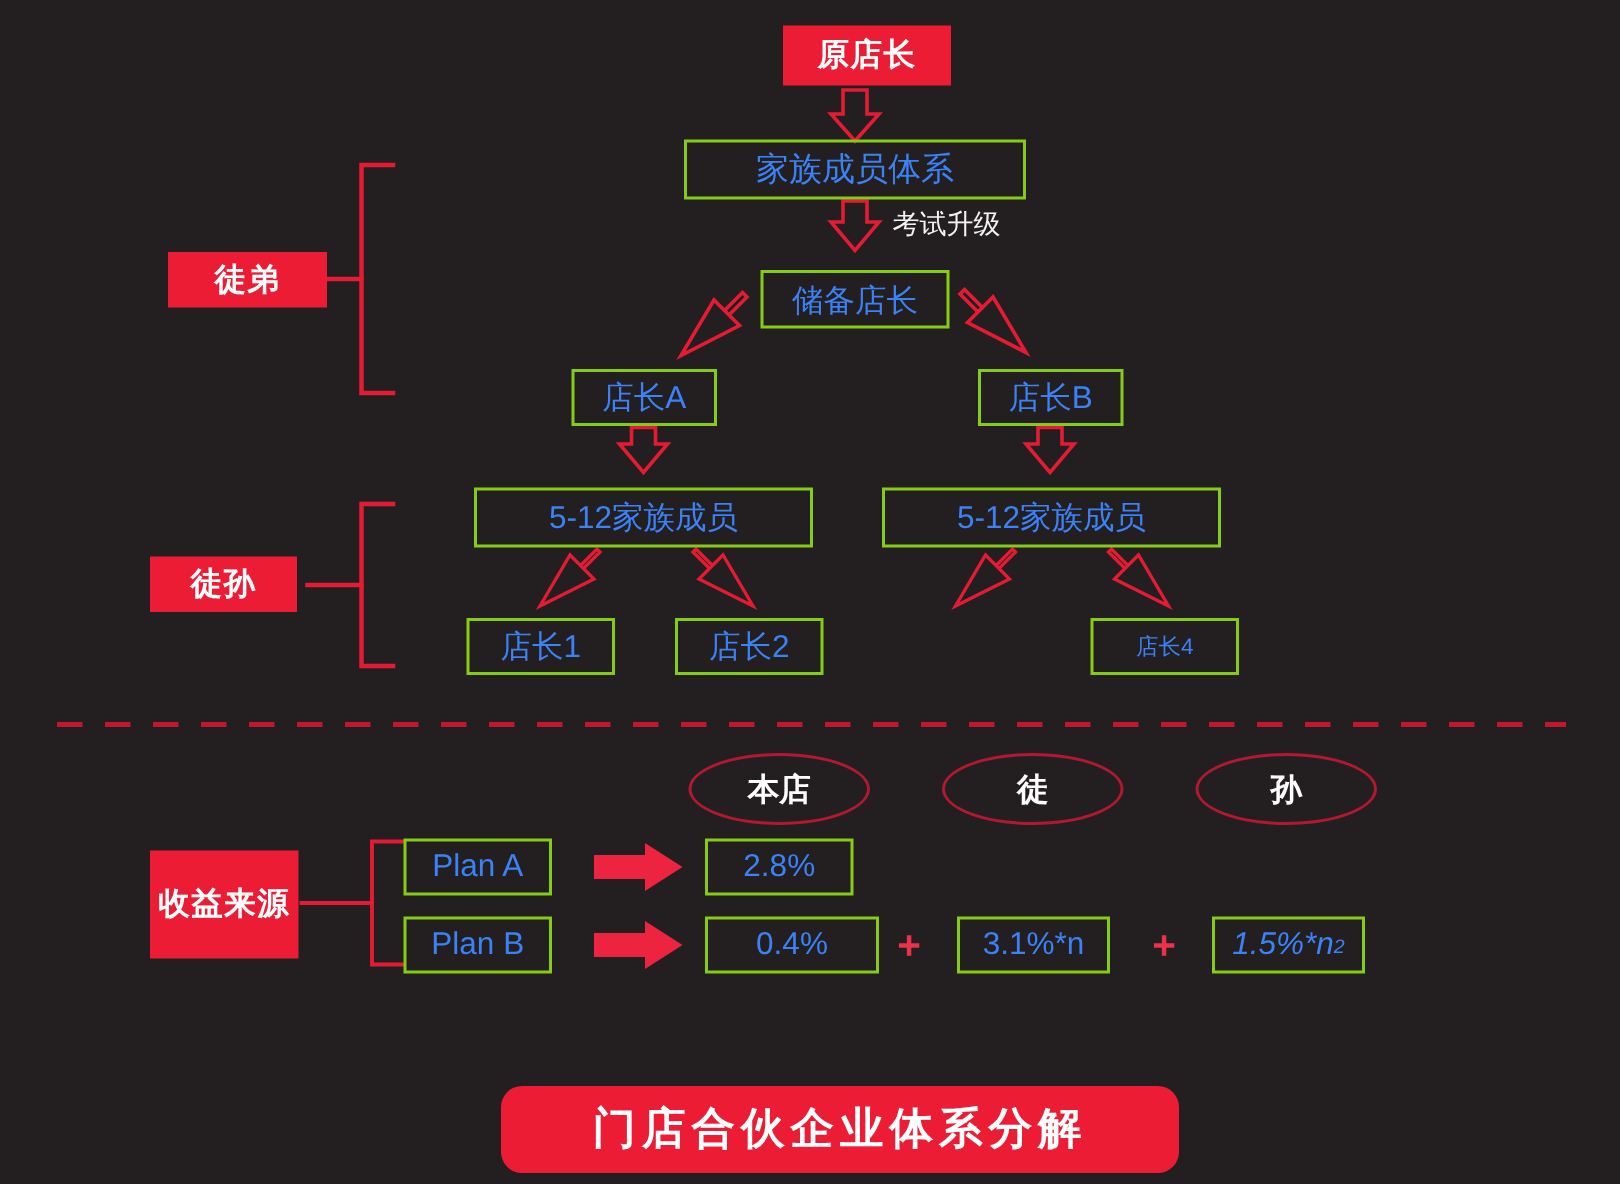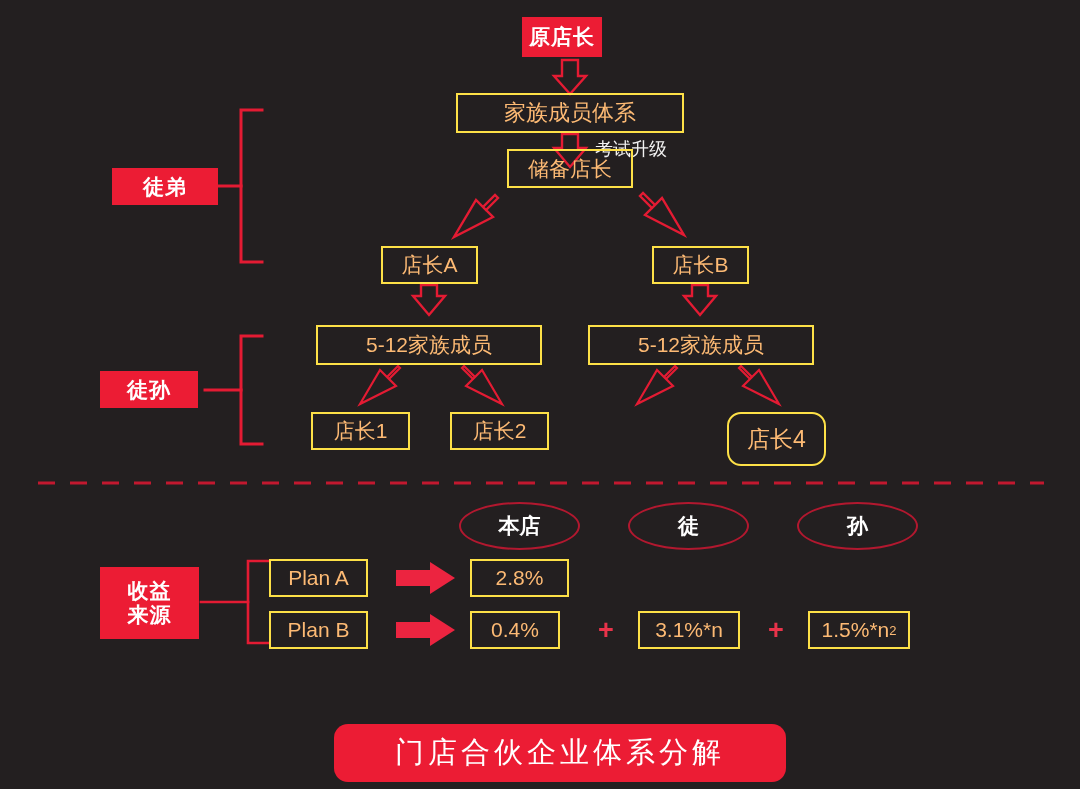--- a/index.html
+++ b/index.html
@@ -27,22 +27,22 @@
     display: flex;
     align-items: center;
     justify-content: center;
     text-align: center;
     line-height: 1.12;
     letter-spacing: 1px;
   }
 
   
   .obox {
-    border: 2px solid #fde047;
-    color: #fdba74;
+    border: 2px solid #84cc16;
+    color: #3b82f6;
     display: flex;
     align-items: center;
     justify-content: center;
     text-align: center;
     background: transparent;
     white-space: nowrap;
   }
 
   
   .ell {
@@ -73,21 +73,21 @@
   }
 
   
   .banner {
     background: #ec1c34;
     color: #ffffff;
     border-radius: 14px;
     display: flex;
     align-items: center;
     justify-content: center;
-    font-weight: normal;
+    font-weight: bold;
     letter-spacing: 4px;
   }
 
   svg.abs { overflow: visible; }
   .sup { font-size: 0.62em; vertical-align: super; }
 </style>
 </head>
 <body>
 
 <div id="stage">
@@ -156,33 +156,33 @@
 
     <g fill="#ec2440">
       <path d="M396 570 L430 570 L430 562 L455 578 L430 594 L430 586 L396 586 Z"></path>
     </g>
 
     <g fill="#ec2440">
       <path d="M396 622 L430 622 L430 614 L455 630 L430 646 L430 638 L396 638 Z"></path>
     </g>
   </svg>
 
-  <div class="abs chip" style="left:522px;top:17px;width:80px;height:40px;font-size:21px;">
+  <div class="abs chip" style="left:522px;top:17px;width:112px;height:40px;font-size:21px;">
     <span>原店长</span>
   </div>
 
   <div class="abs obox" style="left:456px;top:93px;width:228px;height:40px;font-size:22px;">
     <span>家族成员体系</span>
   </div>
 
   <div class="abs txt" style="left:595px;top:136px;width:110px;height:26px;font-size:18px;justify-content:flex-start;">
     <span>考试升级</span>
   </div>
 
-  <div class="abs obox" style="left:507px;top:149px;width:126px;height:39px;font-size:21px;">
+  <div class="abs obox" style="left:507px;top:180px;width:126px;height:39px;font-size:21px;">
     <span>储备店长</span>
   </div>
 
   <div class="abs obox" style="left:381px;top:246px;width:97px;height:38px;font-size:21px;">
     <span>店长A</span>
   </div>
 
   <div class="abs obox" style="left:652px;top:246px;width:97px;height:38px;font-size:21px;justify-content:center;">
     <span>店长B</span>
   </div>
@@ -194,70 +194,70 @@
   <div class="abs obox" style="left:588px;top:325px;width:226px;height:40px;font-size:21px;">
     <span>5-12家族成员</span>
   </div>
 
   <div class="abs obox" style="left:311px;top:412px;width:99px;height:38px;font-size:21px;">
     <span>店长1</span>
   </div>
   <div class="abs obox" style="left:450px;top:412px;width:99px;height:38px;font-size:21px;">
     <span>店长2</span>
   </div>
-  <div class="abs obox" style="left:727px;top:412px;width:99px;height:54px;font-size:23px;border-radius:14px;">
+  <div class="abs obox" style="left:727px;top:412px;width:99px;height:38px;font-size:15px;">
     <span>店长4</span>
   </div>
 
   <div class="abs chip" style="left:112px;top:168px;width:106px;height:37px;font-size:21px;">
     <span>徒弟</span>
   </div>
   <div class="abs chip" style="left:100px;top:371px;width:98px;height:37px;font-size:21px;">
     <span>徒孙</span>
   </div>
 
   <div class="abs ell" style="left:459px;top:502px;width:121px;height:48px;font-size:21px;">
     <span>本店</span>
   </div>
   <div class="abs ell" style="left:628px;top:502px;width:121px;height:48px;font-size:21px;">
     <span>徒</span>
   </div>
   <div class="abs ell" style="left:797px;top:502px;width:121px;height:48px;font-size:21px;">
     <span>孙</span>
   </div>
 
-  <div class="abs chip" style="left:100px;top:567px;width:99px;height:72px;font-size:21px;flex-direction:column;">
+  <div class="abs chip" style="left:100px;top:567px;width:99px;height:72px;font-size:21px;flex-direction:row;">
     <span>收益</span>
     <span>来源</span>
   </div>
 
   <div class="abs obox" style="left:269px;top:559px;width:99px;height:38px;font-size:21px;">
     <span>Plan A</span>
   </div>
   <div class="abs obox" style="left:269px;top:611px;width:99px;height:38px;font-size:21px;">
     <span>Plan B</span>
   </div>
 
   <div class="abs obox" style="left:470px;top:559px;width:99px;height:38px;font-size:21px;">
     <span>2.8%</span>
   </div>
 
-  <div class="abs obox" style="left:470px;top:611px;width:90px;height:38px;font-size:21px;">
+  <div class="abs obox" style="left:470px;top:611px;width:116px;height:38px;font-size:21px;">
     <span>0.4%</span>
   </div>
   <div class="abs plus" style="left:592px;top:612px;width:28px;height:36px;font-size:27px;">
     <span>+</span>
   </div>
   <div class="abs obox" style="left:638px;top:611px;width:102px;height:38px;font-size:21px;">
     <span>3.1%*n</span>
   </div>
   <div class="abs plus" style="left:762px;top:612px;width:28px;height:36px;font-size:27px;">
     <span>+</span>
   </div>
-  <div class="abs obox" style="left:808px;top:611px;width:102px;height:38px;font-size:21px;">
+  <div class="abs obox" style="left:808px;top:611px;width:102px;height:38px;font-size:21px;font-style:italic;">
     <span>1.5%*n</span>
       <span class="sup">2</span>
   </div>
 
   <div class="abs banner" style="left:334px;top:724px;width:452px;height:58px;font-size:29px;">
     <span>门店合伙企业体系分解</span>
   </div>
 
 </div>
 

